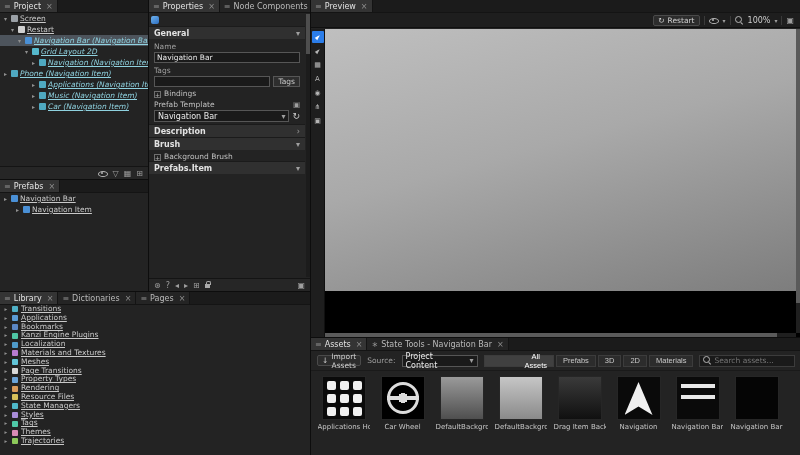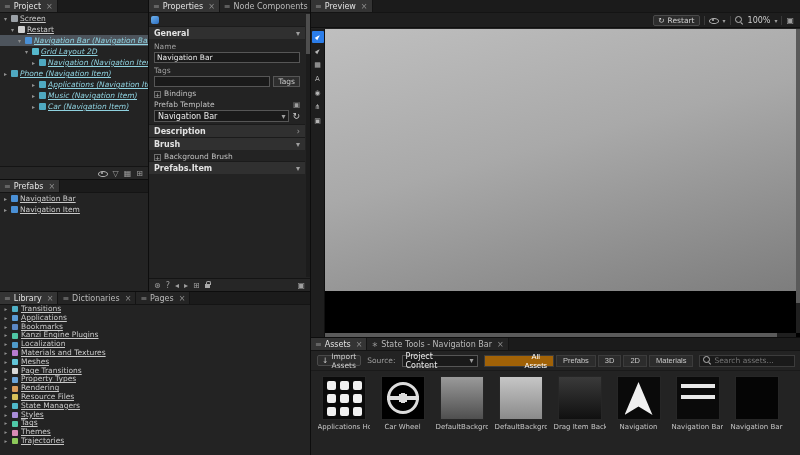--- a/index.html
+++ b/index.html
@@ -121,21 +121,21 @@
   .hthumb { height:100%; width:96%; background:#5a5a5a; }
   .vscroll { position:absolute; top:0; bottom:4px; right:0; width:4px; background:#1f1f1f; }
   .vthumb { width:100%; height:90%; background:#5a5a5a; }
 
   
   .as-toolbar { height:20px; display:flex; align-items:center; gap:6px; padding:0 6px;
                 background:#232323; border-bottom:1px solid #1a1a1a; }
   .fgroup { display:flex; gap:2px; }
   .fbtn { background:#2c2c2c; border:1px solid #3c3c3c; height:12px; padding:0 6px;
           font-size:7.5px; color:#c8c8c8; display:inline-flex; align-items:center; }
-  .fbtn.active { background:#a16207; color:#fff;padding-left:40px; }
+  .fbtn.active { background:#404040; color:#fff;padding-left:40px; }
   .lbl { color:#9f9f9f; font-size:7.5px; }
   .search { margin-left:auto; display:flex; align-items:center; gap:2px; width:96px; height:12px;
             background:#1a1a1a; border:1px solid #3c3c3c; padding:0 3px; }
   .search input { flex:1; min-width:0; background:transparent; border:none; outline:none;
                   color:#bbb; font:7.5px "DejaVu Sans",sans-serif; }
   .tiles { display:flex; gap:10px; padding:5px 8px; align-items:flex-start; overflow:hidden; }
   .tile { width:49px; display:flex; flex-direction:column; align-items:center; gap:3px; }
   .thumb { width:44px; height:44px; background:#0a0a0a; border:1px solid #262626; position:relative; flex:none; }
   .tile .tname { font-size:7px; color:#c6c6c6; max-width:52px; white-space:nowrap; overflow:hidden; }
   .thumb-apps-grid::before { content:''; position:absolute; left:4px; top:4px; width:9px; height:9px;
@@ -243,21 +243,21 @@
       </div>
     </div>
     <div class="tree">
 
         <div class="trow" style="padding-left: 2px;">
           <span class="tw">▸</span>
           <span class="ticon ic-node"></span>
           <span class="tlabel">Navigation Bar</span>
         </div>
 
-        <div class="trow" style="padding-left: 2px; align-items: center;">
+        <div class="trow" style="padding-left: 14px; align-items: center;">
           <span class="tw">▸</span>
           <span class="ticon ic-node"></span>
           <span class="tlabel">Navigation Item</span>
         </div>
       </div>
   </section>
 
   <section class="panel" id="properties">
     <div class="tabbar">
 

